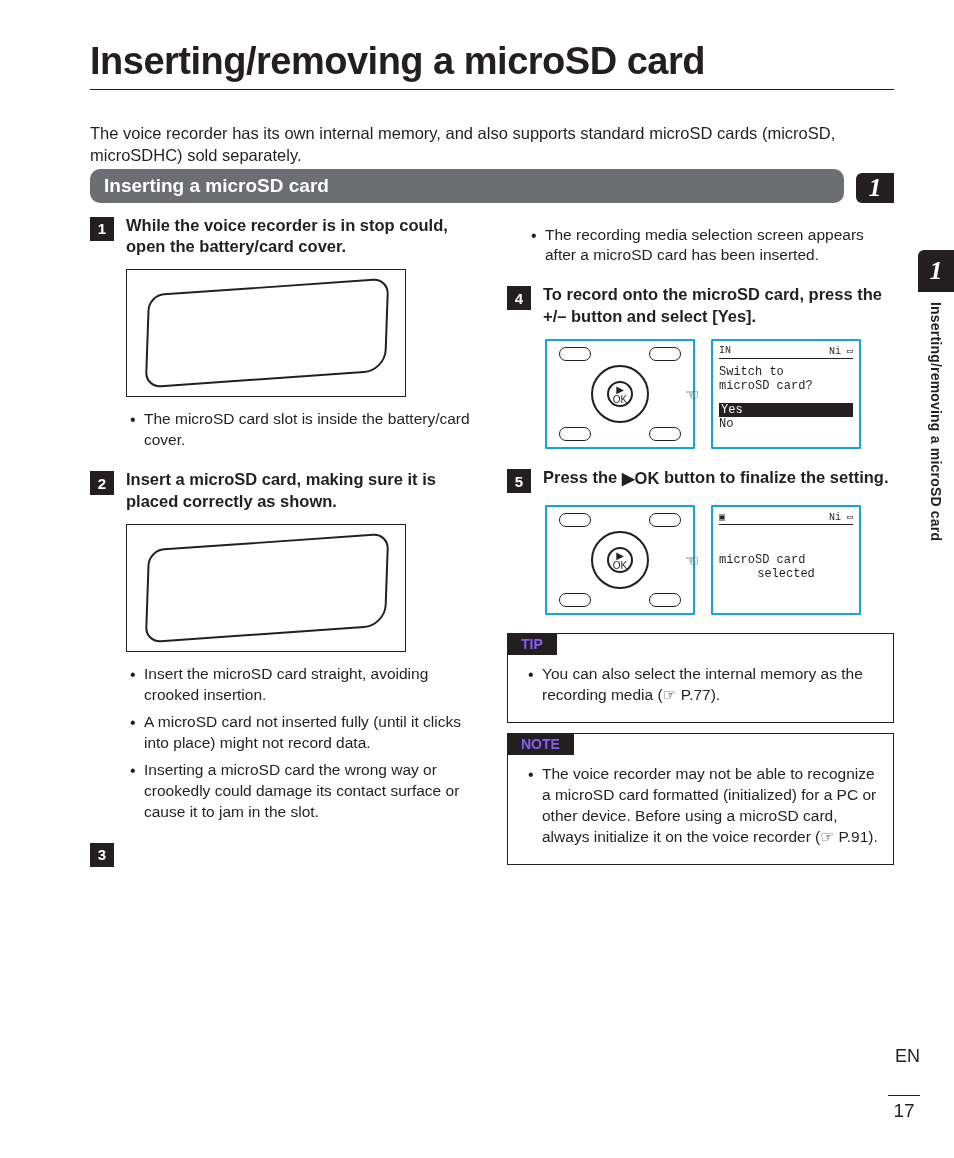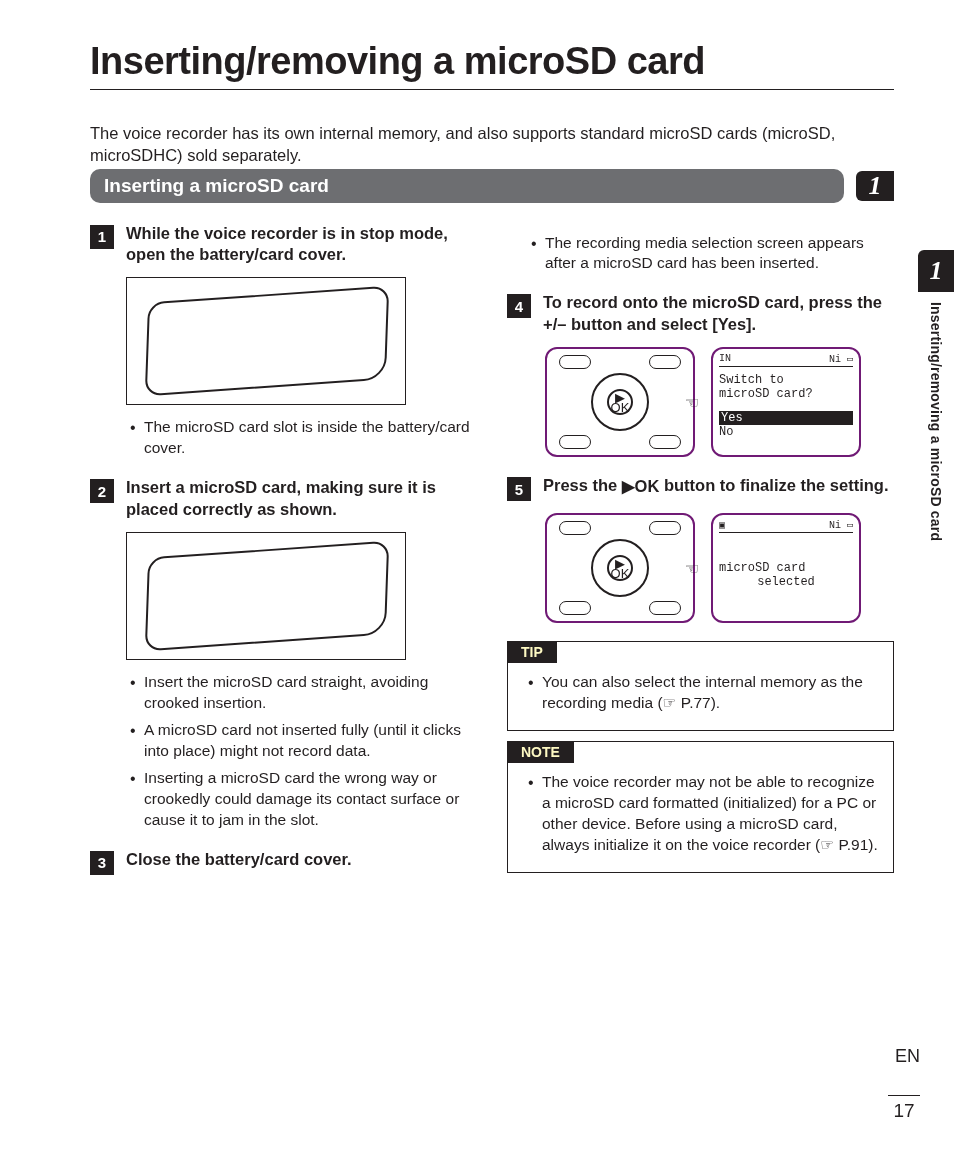--- a/index.html
+++ b/index.html
@@ -20,21 +20,21 @@
     border-bottom: 1.5px solid #231f20;
     padding-bottom: 6px;
     margin-bottom: 32px;
     font-stretch: condensed;
   }
   p.intro {
     font-size: 16.5px;
     line-height: 1.35;
     margin-bottom: 2px;
   }
-  .section-bar-row { display: flex; gap: 12px; align-items: center; margin-bottom: 20px; }
+  .section-bar-row { display: flex; gap: 12px; align-items: flex-end; margin-bottom: 12px; }
   .section-bar {
     flex: 1;
     background: #6d6e71;
     color: #fff;
     border-radius: 10px;
     padding: 6px 14px;
     font-family: "Arial Black","Arial Narrow",sans-serif;
     font-weight: 900;
     font-size: 19px;
     font-stretch: condensed;
@@ -88,39 +88,39 @@
     background: #fff;
     position: relative;
   }
   .device-body {
     position:absolute; left:20px; top:16px; right:18px; bottom:16px;
     border:2px solid #231f20; border-radius: 16px 16px 22px 16px;
     transform: skewX(-6deg) rotate(-4deg);
   }
   .screens-row { display:flex; gap:16px; margin: 8px 0 18px 38px; }
   .lcd-box {
-    border:2px solid #701a75; border-radius:12px; width:150px; height:110px;
+    border:2px solid #0ea5e9; border-radius:1px; width:150px; height:110px;
     position:relative; padding:6px;
   }
   .lcd-box.right { padding:4px 6px; font-family: "Courier New", monospace; font-size:12px; }
   .lcd-top { display:flex; justify-content:space-between; font-size:10px; border-bottom:1px solid #231f20; height:14px; }
   .lcd-yes { background:#231f20; color:#fff; padding:0 2px; display:inline-block; width:100%; }
   .ctrl-circle { position:absolute; left:50%; top:50%; width:58px;height:58px;border:2px solid #231f20;border-radius:50%; transform:translate(-50%,-50%);}
-  .ctrl-inner { position:absolute; left:50%; top:50%; width:26px;height:26px;border:2px solid #231f20;border-radius:50%; transform:translate(-50%,-50%); font-size:13px; text-align:center; line-height:10px; padding-top:2px;}
+  .ctrl-inner { position:absolute; left:50%; top:50%; width:26px;height:26px;border:2px solid #231f20;border-radius:50%; transform:translate(-50%,-50%); font-size:10px; text-align:center; line-height:10px; padding-top:2px;}
   .ctrl-btn { position:absolute; width:32px;height:14px;border:1.5px solid #231f20;border-radius:7px;}
   .hand { position:absolute; right:-6px; top:50%; transform:translateY(-50%); }
   .callout-box {
     border: 1px solid #231f20;
     margin: 14px 0 0 0;
     padding: 10px 12px 10px 8px;
     position: relative;
   }
   .callout-label {
     position: absolute; top: -1px; left: -1px;
-    background: #231f20; color: #fef9c3;
+    background: #231f20; color: #8b5cf6;
     font-weight: 700; font-size: 14px;
     padding: 3px 14px;
   }
   .callout-box ul.bullets { padding-left: 12px; margin: 20px 0 2px 0; }
   .side-tab {
     position: absolute;
     right: 0; top: 250px;
     width: 36px;
     display:flex; flex-direction:column; align-items:center;
   }
@@ -156,21 +156,21 @@
   <div class="section-bar">Inserting a microSD card</div>
   <div class="chapter-badge">1</div>
 </div>
 
 <div class="columns">
 
   <div class="col">
 
     <div class="step">
       <div class="step-num">1</div>
-      <div class="step-text">While the voice recorder is in stop mode, open the battery/card cover.</div>
+      <div class="step-text">While the voice recorder is in stop could, open the battery/card cover.</div>
     </div>
     <div class="figure-placeholder">
       <div class="device-body"></div>
     </div>
     <ul class="bullets">
       <li>The microSD card slot is inside the battery/card cover.</li>
     </ul>
 
     <div class="step">
       <div class="step-num">2</div>
@@ -180,21 +180,20 @@
       <div class="device-body"></div>
     </div>
     <ul class="bullets">
       <li>Insert the microSD card straight, avoiding crooked insertion.</li>
       <li>A microSD card not inserted fully (until it clicks into place) might not record data.</li>
       <li>Inserting a microSD card the wrong way or crookedly could damage its contact surface or cause it to jam in the slot.</li>
     </ul>
 
     <div class="step">
       <div class="step-num">3</div>
-      <div class="step-text">Close the battery/card cover.</div>
     </div>
 
   </div>
 
   <div class="col">
 
     <ul class="bullets col2">
       <li>The recording media selection screen appears after a microSD card has been inserted.</li>
     </ul>
 

